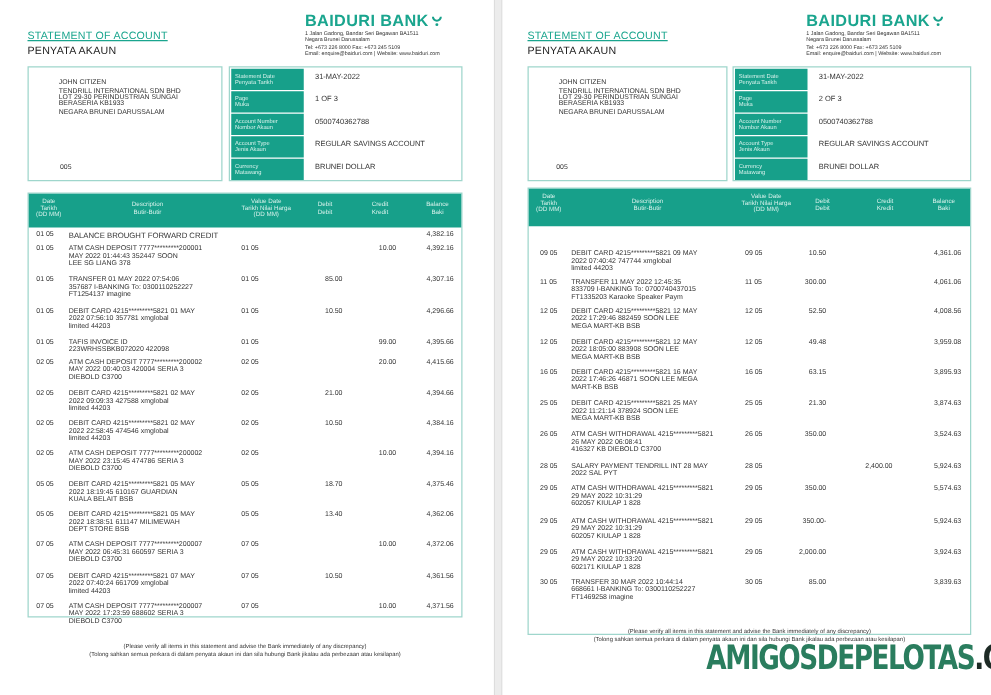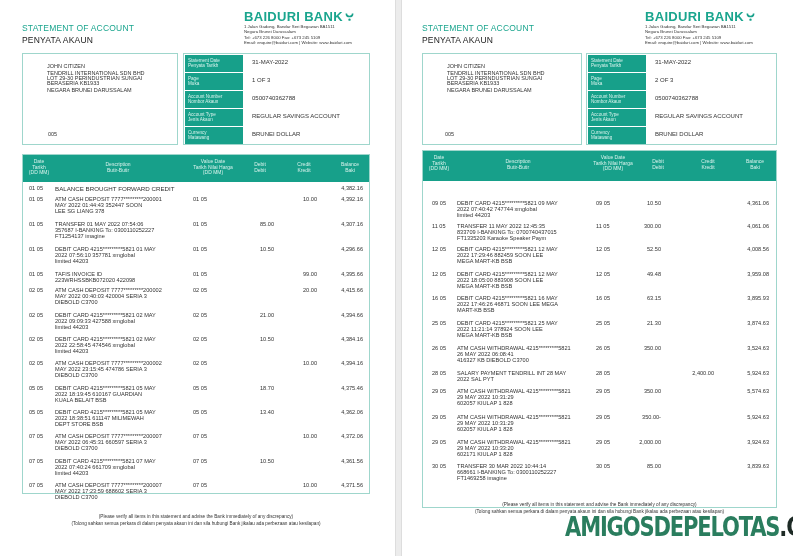--- a/index.html
+++ b/index.html
@@ -3,21 +3,21 @@
 <meta charset="utf-8">
 <style>
   * { box-sizing: border-box; margin: 0; padding: 0; }
   html, body { width: 793px; height: 556px; overflow: hidden; background: #f2f2f2; }
   body { font-family: "Liberation Sans", sans-serif; color: #222; position: relative; }
   .page { position: absolute; top: 0; width: 395px; height: 556px; background: #fff; }
   .page.left { left: 0; }
   .page.right { left: 402px; width: 391px; }
   .gutter { position: absolute; left: 395px; top: 0; width: 7px; height: 556px; background: #ececec; border-left: 1px solid #ddd; border-right: 1px solid #ddd; }
 
-  .title-en { position: absolute; left: 22px; top: 23px; font-size: 8.5px; color: #1aa58e; letter-spacing: 0.2px; }
+  .title-en { position: absolute; left: 22px; top: 23px; font-size: 8.5px; color: #1aa58e; letter-spacing: 0.2px; text-decoration: underline; }
   .title-ms { position: absolute; left: 22px; top: 35px; font-size: 8.5px; color: #222; letter-spacing: 0.2px; }
 
   .bank { position: absolute; left: 244px; top: 9px; width: 140px; }
   .bank-name { font-size: 13px; font-weight: bold; color: #1aa58e; letter-spacing: 0.3px; display: flex; align-items: center; gap: 2px; }
   .bank-logo { display: inline-block; width: 9px; height: 10px; }
   .bank-line { font-size: 4.3px; color: #333; line-height: 5.3px; white-space: nowrap; }
 
   .addr-box { position: absolute; left: 22px; top: 53px; width: 156px; height: 92px; border: 1px solid #9fd6cc; }
   .addr-line { position: absolute; left: 24px; font-size: 5.5px; color: #333; line-height: 5.6px; white-space: nowrap; }
 

